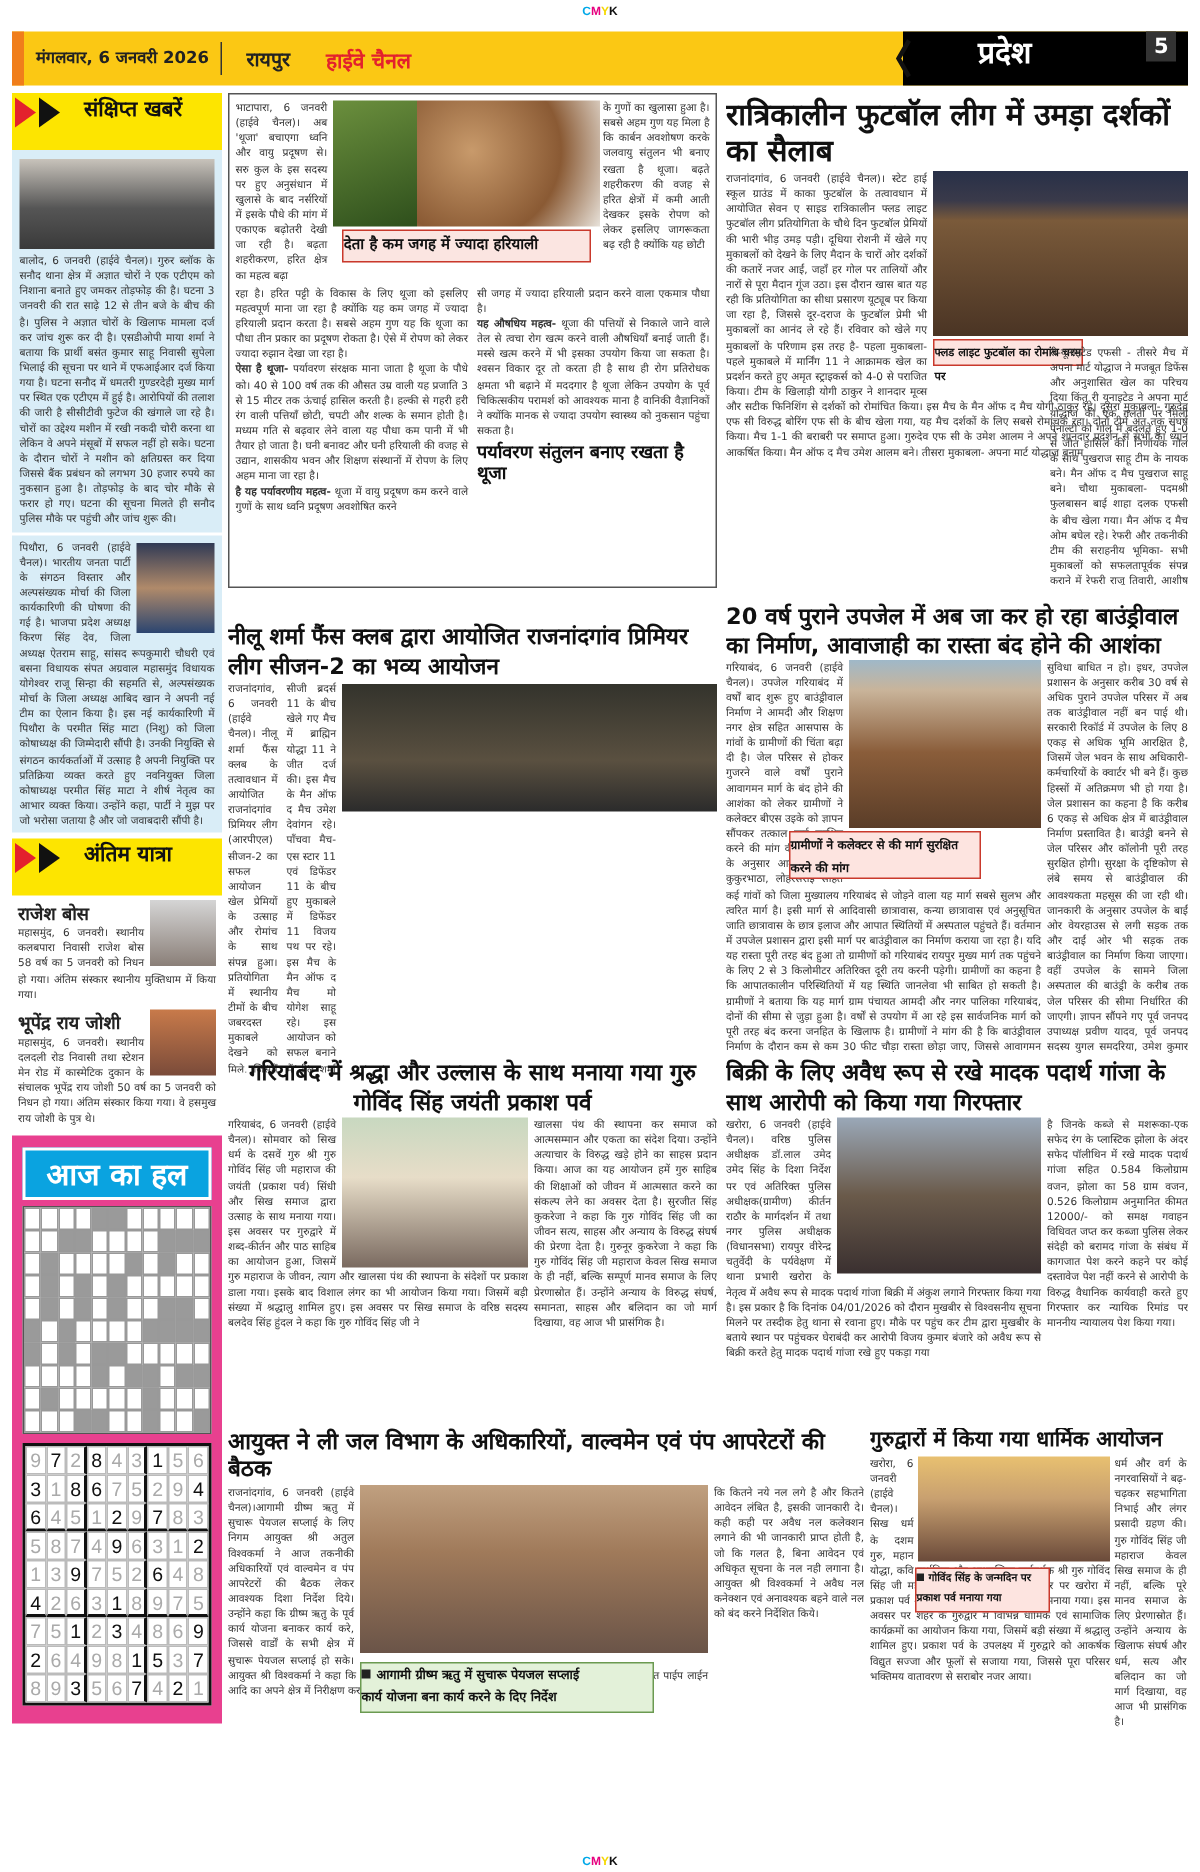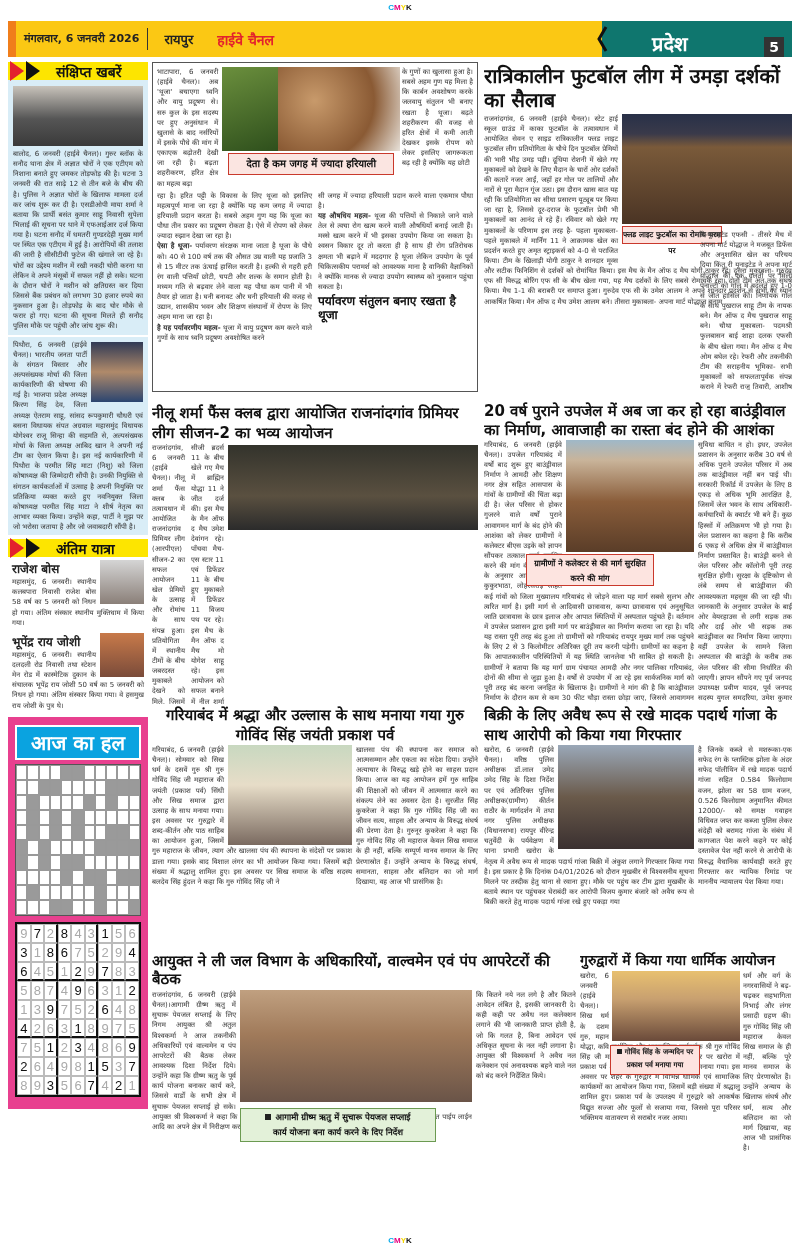--- a/index.html
+++ b/index.html
@@ -4,47 +4,47 @@
 <style>
 *{box-sizing:border-box;margin:0;padding:0}
 body{width:800px;height:1248px;background:#fff;font-family:"DejaVu Sans",sans-serif;color:#222;position:relative;overflow:hidden}
 .cmyk{position:absolute;left:0;width:800px;text-align:center;font-size:8px;font-weight:bold;font-family:"Liberation Sans",sans-serif}
 .cmyk .c{color:#00a8e8}.cmyk .m{color:#e6007e}.cmyk .y{color:#f5d800}.cmyk .k{color:#111}
 .hdr{position:absolute;left:8px;top:21px;width:784px;height:36px;background:#fbc814;display:flex;align-items:center}
 .hdr .ob{width:8px;height:100%;background:#f07e1b}
 .hdr .date{font-size:11px;font-weight:bold;color:#222;padding:0 8px 0 8px;border-right:1px solid #333;height:22px;line-height:22px}
 .hdr .city{font-size:13px;font-weight:bold;padding:0 0 0 16px;color:#222}
 .hdr .brand{font-size:14px;font-weight:bold;color:#e3212d;padding-left:24px}
-.hdr .sec{position:absolute;right:0;top:0;height:36px;width:190px;background:#0f766e;display:flex;align-items:flex-end;justify-content:space-between;padding:0 8px 0 30px}
+.hdr .sec{position:absolute;right:0;top:0;height:36px;width:190px;background:#000000;display:flex;align-items:flex-start;justify-content:space-between;padding:0 8px 0 30px}
 .hdr .sec .chev{position:absolute;left:-6px;top:4px;width:12px;height:28px;border-left:3px solid #111;border-top:3px solid #111;transform:skewY(0)}
 .hdr .sec .lab{color:#fff;font-size:20px;font-weight:bold;margin-left:20px}
 .hdr .sec .pn{background:#333;color:#fff;font-size:14px;font-weight:bold;padding:2px 5px}
 .col{position:absolute}
 .left{left:8px;top:62px;width:140px;height:1166px}
-.band{background:#fde500;height:18px;display:flex;align-items:center;position:relative}
+.band{background:#fde500;height:38px;display:flex;position:relative}
 .band .arr{width:40px;height:26px;position:relative}
 .band .arr:before{content:"";position:absolute;left:2px;top:3px;border-left:14px solid #e3212d;border-top:10px solid transparent;border-bottom:10px solid transparent}
 .band .arr:after{content:"";position:absolute;left:18px;top:3px;border-left:14px solid #111;border-top:10px solid transparent;border-bottom:10px solid transparent}
 .band .t{font-size:14px;font-weight:bold;color:#111;margin-left:8px}
 .bluebox{background:#d9edf7;padding:3px 5px}
 .hl{font-weight:bold;color:#111;line-height:1.2}
 .body{font-size:7px;line-height:1.45;color:#333;text-align:justify}
 .photo{background:linear-gradient(135deg,#8a7a60,#5e5141 50%,#a39478);position:relative}
 .sm-h{font-size:12px;font-weight:bold}
 .cross{display:grid;grid-template-columns:repeat(11,1fr);border:1px solid #555;background:#fff;margin:4px 4px}
 .cross div{height:15px;border:1px solid #999;font-size:5px;color:#333;padding:1px}
 .cross div.b{background:#9a9a9a}
 .sudoku{display:grid;grid-template-columns:repeat(9,1fr);border:2px solid #111;background:#fff;margin:6px 4px}
 .sudoku div{height:19px;border:1px solid #bbb;font-size:13px;text-align:center;line-height:17px;font-family:"Liberation Sans",sans-serif}
 .sudoku div.g{color:#aaa}
 .sudoku div.bk{color:#111}
 .sudoku div.r3{border-right:2px solid #111}
 .sudoku div.bt{border-bottom:2px solid #111}
 .art{position:absolute;border:1px solid #555;padding:4px}
-.caption{background:#fde4e0;border:1px solid #c9392c;font-weight:bold;color:#111;text-align:center;position:absolute}
+.caption{background:#fde4e0;border:1px solid #c9392c;font-weight:bold;color:#111;position:absolute}
 .cap-g{background:#e3f1d9;border:1px solid #6b9a51}
 </style>
 </head>
 <body>
 
 <div class="cmyk" style="top:3px"><span class="c">C</span><span class="m">M</span><span class="y">Y</span><span class="k">K</span></div>
 
 <header class="hdr">
   <div class="ob"></div>
   <div class="date">मंगलवार, 6 जनवरी 2026</div>
@@ -315,21 +315,21 @@
   <div style="position:relative">
     <div style="float:right;width:170px;height:148px;margin-left:4px;position:relative">
       <div style="height:110px;background:linear-gradient(180deg,#283048 0,#3a3a4a 18%,#7a5a3a 30%,#4a3424)"></div>
       <div class="caption" style="left:0;top:112px;width:100px;height:18px;line-height:16px;font-size:7.5px">फ्लड लाइट फुटबॉल का रोमांच चरम पर</div>
     </div>
     <p class="body">राजनांदगांव, 6 जनवरी (हाईवे चैनल)। स्टेट हाई स्कूल ग्राउंड में काका फुटबॉल के तत्वावधान में आयोजित सेवन ए साइड रात्रिकालीन फ्लड लाइट फुटबॉल लीग प्रतियोगिता के चौथे दिन फुटबॉल प्रेमियों की भारी भीड़ उमड़ पड़ी। दूधिया रोशनी में खेले गए मुकाबलों को देखने के लिए मैदान के चारों ओर दर्शकों की कतारें नजर आईं, जहाँ हर गोल पर तालियों और नारों से पूरा मैदान गूंज उठा। इस दौरान खास बात यह रही कि प्रतियोगिता का सीधा प्रसारण यूट्यूब पर किया जा रहा है, जिससे दूर-दराज के फुटबॉल प्रेमी भी मुकाबलों का आनंद ले रहे हैं। रविवार को खेले गए मुकाबलों के परिणाम इस तरह है- पहला मुकाबला- पहले मुकाबले में मार्निंग 11 ने आक्रामक खेल का प्रदर्शन करते हुए अमृत स्ट्राइकर्स को 4-0 से पराजित किया। टीम के खिलाड़ी योगी ठाकुर ने शानदार मूव्स और सटीक फिनिशिंग से दर्शकों को रोमांचित किया। इस मैच के मैन ऑफ द मैच योगी ठाकुर रहे। दूसरा मुकाबला- गुरुदेव एफ सी विरुद्ध बोरिंग एफ सी के बीच खेला गया, यह मैच दर्शकों के लिए सबसे रोमांचक रहा। दोनों टीमें अंत तक संघर्ष किया। मैच 1-1 की बराबरी पर समाप्त हुआ। गुरुदेव एफ सी के उमेश आलम ने अपने शानदार प्रदर्शन से सभी का ध्यान आकर्षित किया। मैन ऑफ द मैच उमेश आलम बने। तीसरा मुकाबला- अपना मार्ट योद्धाज बनाम</p>
   </div>
 </article>
 <p class="body col" style="left:700px;top:230px;width:92px;height:160px;overflow:hidden">री-यूनाइटेड एफसी - तीसरे मैच में अपना मार्ट योद्धाज ने मजबूत डिफेंस और अनुशासित खेल का परिचय दिया किंतु री यूनाइटेड ने अपना मार्ट योद्धाज की एक गलती पर मिली पेनाल्टी को गोल में बदलते हुए 1-0 से जीत हासिल की। निर्णायक गोल के साथ पुखराज साहू टीम के नायक बने। मैन ऑफ द मैच पुखराज साहू बने। चौथा मुकाबला- पदमश्री फुलबासन बाई शाहा दलक एफसी के बीच खेला गया। मैन ऑफ द मैच ओम बघेल रहे। रेफरी और तकनीकी टीम की सराहनीय भूमिका- सभी मुकाबलों को सफलतापूर्वक संपन्न कराने में रेफरी राजू तिवारी, आशीष मिश्रा, नवीन शर्मा (सम्मा भैया) और चंदन देवांगन की अहम भूमिका रही। वहीं टेक्निकल टेबल पर एम.पी. यादव एवं राम साहू ने अपनी सेवाएं देते हुए प्रतियोगिता को व्यवस्थित रूप से संचालित किया।</p>
 
-<article class="col" style="left:152px;top:404px;width:326px;height:300px;overflow:hidden">
+<article class="col" style="left:152px;top:415px;width:326px;height:300px;overflow:hidden">
   <h2 class="hl" style="font-size:15px;line-height:1.3">नीलू शर्मा फैंस क्लब द्वारा आयोजित राजनांदगांव प्रिमियर लीग सीजन-2 का भव्य आयोजन</h2>
   <div style="float:right;width:250px;height:85px;margin:2px 0 2px 4px;background:linear-gradient(180deg,#33332c,#5a5040 60%,#2b2b2b)"></div>
   <div style="display:flex;gap:6px">
     <p class="body" style="width:160px">राजनांदगांव, 6 जनवरी (हाईवे चैनल)। नीलू शर्मा फैंस क्लब के तत्वावधान में आयोजित राजनांदगांव प्रिमियर लीग (आरपीएल) सीजन-2 का सफल आयोजन खेल प्रेमियों के उत्साह और रोमांच के साथ संपन्न हुआ। प्रतियोगिता में स्थानीय टीमों के बीच जबरदस्त मुकाबले देखने को मिले, जिसमें खिलाड़ियों ने उत्कृष्ट खेल का प्रदर्शन किया। प्रतियोगिता के दौरान कुल चौथ मुकाबले खेले गए, जिनका विवरण इस प्रकार है- पहला मैच- इन्फिनिक योद्धा 11 एवं राधा स्वीटी 11 के बीच खेला गया, जिसमें राधा 11 की जीत हुई। इस मैच के मैन ऑफ द मैच अनिकेत रहे। दूसरा मैच- यूथ स्टार 11 एवं न्यू स्टार सिंघोला 11 के बीच मुकाबला हुआ, जिसमें न्यू स्टार सिंघोला 11 ने शानदार जीत हासिल की। इस मैच के मैन ऑफ द मैच भूपेंद्र रहे। तीसरा मैच- ब्लास्ट 11 एवं आर.सी. 11 के बीच खेले गए मुकाबले में आर.सी. 11 विजयी रही। इस मैच में उत्कृष्ट प्रदर्शन के लिए गजानंद को मैन ऑफ द मैच चुना गया। चौथा मैच- ब्राह्मिन योद्धा 11 एवं</p>
     <p class="body" style="width:160px">सीजी ब्रदर्स 11 के बीच खेले गए मैच में ब्राह्मिन योद्धा 11 ने जीत दर्ज की। इस मैच के मैन ऑफ द मैच उमेश देवांगन रहे। पाँचवा मैच- एस स्टार 11 एवं डिफेंडर 11 के बीच हुए मुकाबले में डिफेंडर 11 विजय पथ पर रहे। इस मैच के मैन ऑफ द मैच मो योगेश साहू रहे। इस आयोजन को सफल बनाने में नीलू शर्मा फैंस क्लब के अध्यक्ष, पदाधिकारी एवं सदस्यों का सराहनीय योगदान रहा। कार्यक्रम में विशिष्ट अतिथि के रूप में नितेंद्र यादव जी, कलेक्टर, राजनांदगांव, सीनियर अधिकारी वर्ग जी, पुलिस अधीक्षक, राजनांदगांव, एस. एल. मारकण्डे जी, एडीएम/अपर कलेक्टर, राजनांदगांव, तपेश्वर कांड, दीपक चौहान उपस्थित रहे। अतिथियों ने खिलाड़ियों का उत्साहवर्धन करते हुए कहा कि इस प्रकार के आयोजन युवाओं में खेल भावना, अनुशासन और टीम वर्क को बढ़ावा देते हैं।</p>
   </div>
 </article>
 
 <article class="col" style="left:484px;top:402px;width:308px;height:300px;overflow:hidden">
   <h2 class="hl" style="font-size:15px;line-height:1.25">20 वर्ष पुराने उपजेल में अब जा कर हो रहा बाउंड्रीवाल का निर्माण, आवाजाही का रास्ता बंद होने की आशंका</h2>

